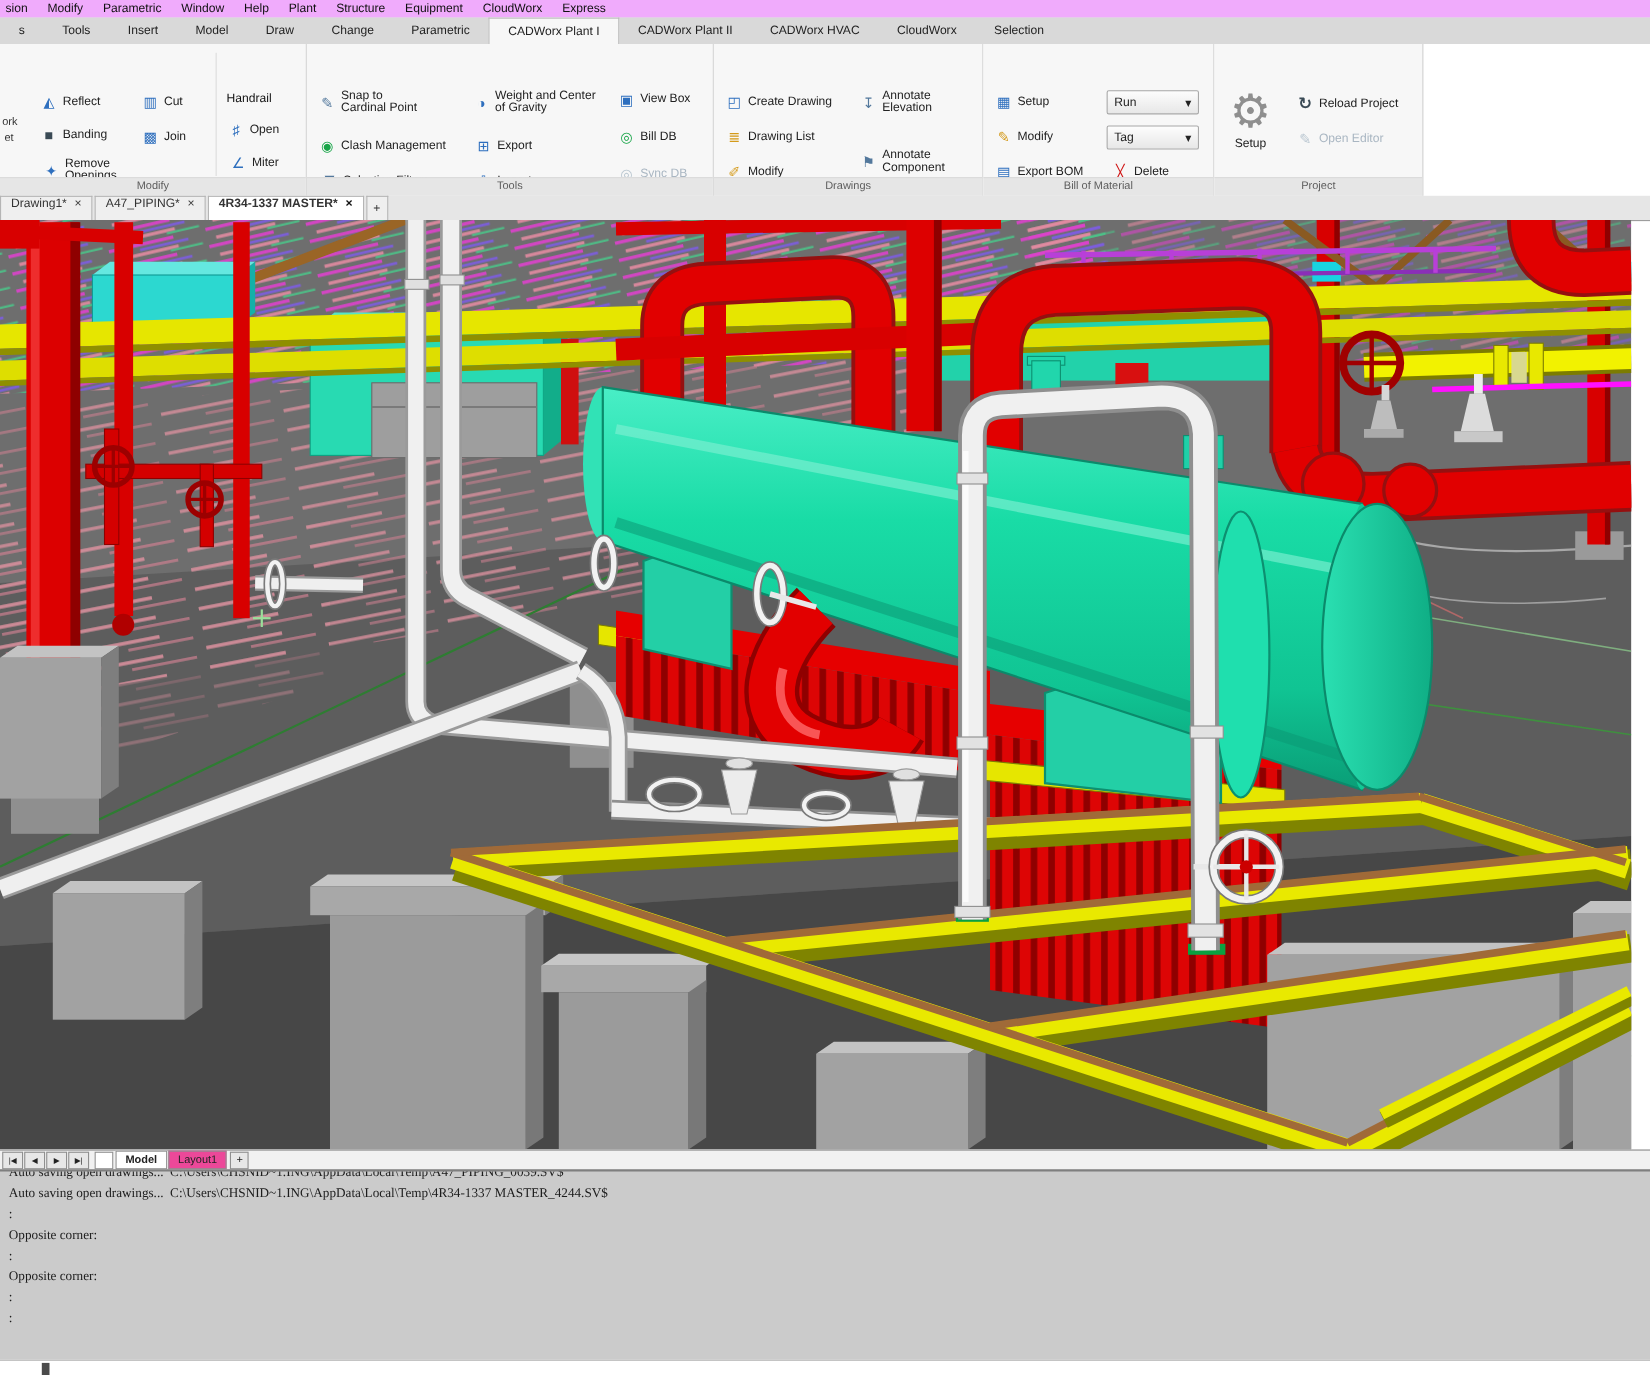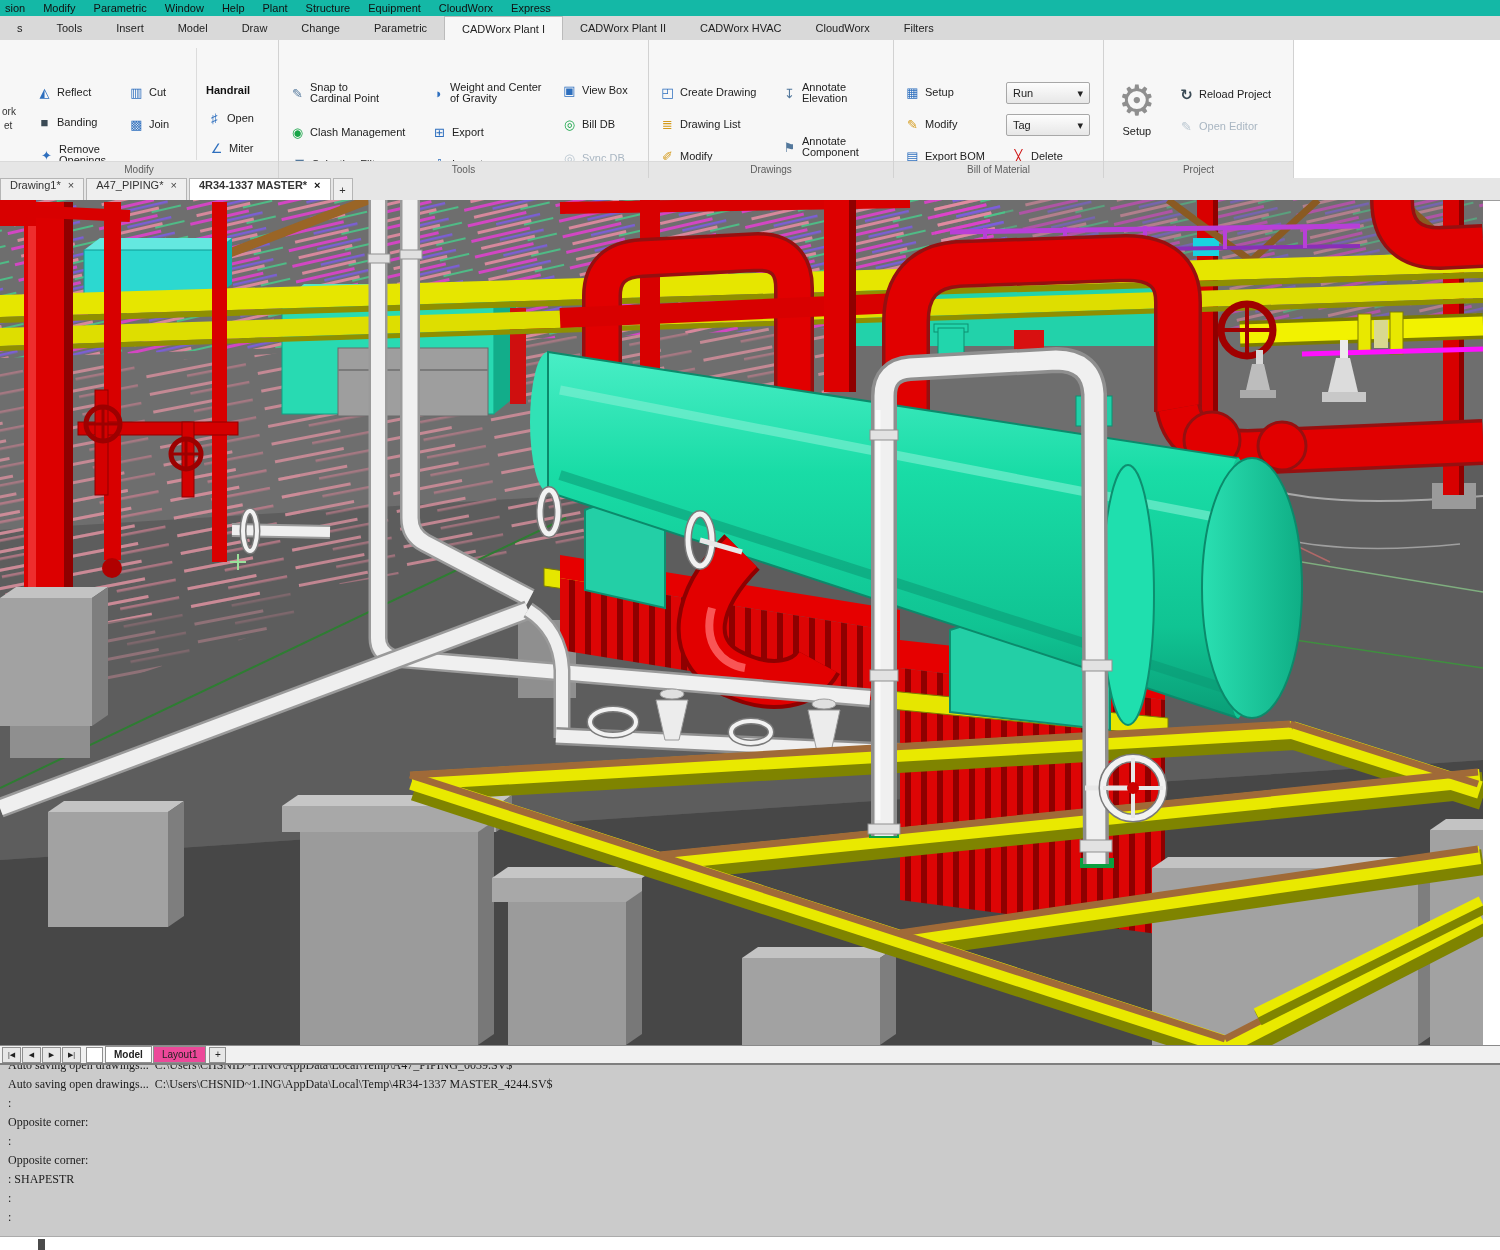--- a/index.html
+++ b/index.html
@@ -1,19 +1,19 @@
 <!DOCTYPE html>
 <html><head>
 <meta charset="utf-8">
 <style>
   html,body{margin:0;padding:0;background:#fff;width:1500px;height:1250px;overflow:hidden;
     font-family:"Liberation Sans","DejaVu Sans",sans-serif;-webkit-font-smoothing:antialiased;}
   .abs{position:absolute;}
   
-  #menubar{left:0;top:0;width:1500px;height:16px;background:#14b8a6;display:flex;align-items:center;
+  #menubar{left:0;top:0;width:1500px;height:16px;background:#f0abfc;display:flex;align-items:center;
     font-size:11px;color:#111;gap:0;border-bottom:1px solid #e8e8e8;}
   #menubar .mi{padding:0 9px;white-space:nowrap;cursor:default;}
   #menubar .mi.clip{margin-left:-4px;}
   
   #ribbontabs{left:0;top:16px;width:1500px;height:24px;background:#d9d9d9;display:flex;align-items:stretch;
     font-size:11px;color:#222;}
   #ribbontabs .rt{padding:0 17px;display:flex;align-items:center;white-space:nowrap;cursor:default;}
   #ribbontabs .rt.active{background:#f7f7f7;border:1px solid #bbb;border-bottom:none;}
   
   #ribbon{left:0;top:40px;width:1500px;height:138px;background:#ffffff;}
@@ -21,21 +21,21 @@
   .panel .ptitle{position:absolute;left:0;right:0;bottom:0;height:16px;background:#e6e6e6;color:#5d5d5d;
     font-size:10px;text-align:center;line-height:16px;border-top:1px solid #dadada;}
   .btn{position:absolute;display:flex;align-items:center;gap:4px;font-size:11px;color:#222;cursor:default;}
   .btn .ic{width:17px;text-align:center;font-size:13px;line-height:13px;flex:0 0 17px;}
   .btn .lbl{line-height:11px;}
   .nw{white-space:nowrap;}
   .w58{max-width:58px;} .w60{max-width:60px;} .w66{max-width:66px;} .w80{max-width:80px;} .w92{max-width:92px;}
   .ic-blue{color:#2e6fbe;} .ic-steel{color:#53789c;} .ic-dark{color:#3a4a55;} .ic-green{color:#18a548;}
   .ic-gold{color:#d49a1a;} .ic-red{color:#cf1515;font-weight:bold;} .ic-gray{color:#b9c6d0;}
   .disabled{color:#a9b6c2;}
-  .hdr{font-weight:bold;font-size:11px;color:#111;position:absolute;}
+  .hdr{font-weight:normal;font-size:11px;color:#111;position:absolute;}
   .vline{position:absolute;width:0;border-left:1px solid #dcdcdc;}
   .dd{position:absolute;width:70px;height:20px;border:1px solid #a8a8a8;border-radius:2px;
     background:linear-gradient(#fdfdfd,#e7e7e7);font-size:11px;color:#222;display:flex;align-items:center;
     padding:0 6px;justify-content:space-between;cursor:default;}
   .cliptxt{position:absolute;font-size:10px;color:#333;}
   .gear{font-size:42px;color:#8f8f8f;line-height:46px;}
   
   #drawtabs{left:0;top:178px;width:1500px;height:22px;background:#e6e6e6;border-bottom:1px solid #9d9d9d;
     display:flex;align-items:flex-end;font-size:11px;color:#333;}
   .dtab{height:21px;display:flex;align-items:flex-start;padding:0 9px;background:#efefef;border:1px solid #b5b5b5;
@@ -88,21 +88,21 @@
   <span class="rt">Tools</span>
   <span class="rt">Insert</span>
   <span class="rt">Model</span>
   <span class="rt">Draw</span>
   <span class="rt">Change</span>
   <span class="rt">Parametric</span>
   <span class="rt active">CADWorx Plant I</span>
   <span class="rt">CADWorx Plant II</span>
   <span class="rt">CADWorx HVAC</span>
   <span class="rt">CloudWorx</span>
-  <span class="rt">Filters</span>
+  <span class="rt">Selection</span>
 </div>
 
 <div id="ribbon" class="abs">
 
   <div class="panel" style="left:0;width:278px;">
     <span class="cliptxt" style="left:2px;top:66px;">ork</span>
     <span class="cliptxt" style="left:4px;top:80px;">et</span>
     <div class="btn" style="left:36px;top:46px;">
       <span class="ic ic-blue">◭</span>
       <span class="lbl nw">Reflect</span>
@@ -600,19 +600,18 @@
   <div class="madd">+</div>
 </div>
 
 <div id="cmdhist" class="abs">
   <div class="line">Auto saving open drawings...  C:\Users\CHSNID~1.ING\AppData\Local\Temp\A47_PIPING_0039.SV$</div>
   <div class="line">Auto saving open drawings...  C:\Users\CHSNID~1.ING\AppData\Local\Temp\4R34-1337 MASTER_4244.SV$</div>
   <div class="line">:</div>
   <div class="line">Opposite corner:</div>
   <div class="line">:</div>
   <div class="line">Opposite corner:</div>
-  <div class="line">: SHAPESTR</div>
   <div class="line">:</div>
   <div class="line">:</div>
 </div>
 <div id="cmdinput" class="abs">
   <div id="caret"></div>
 </div>
 
 </body></html>

